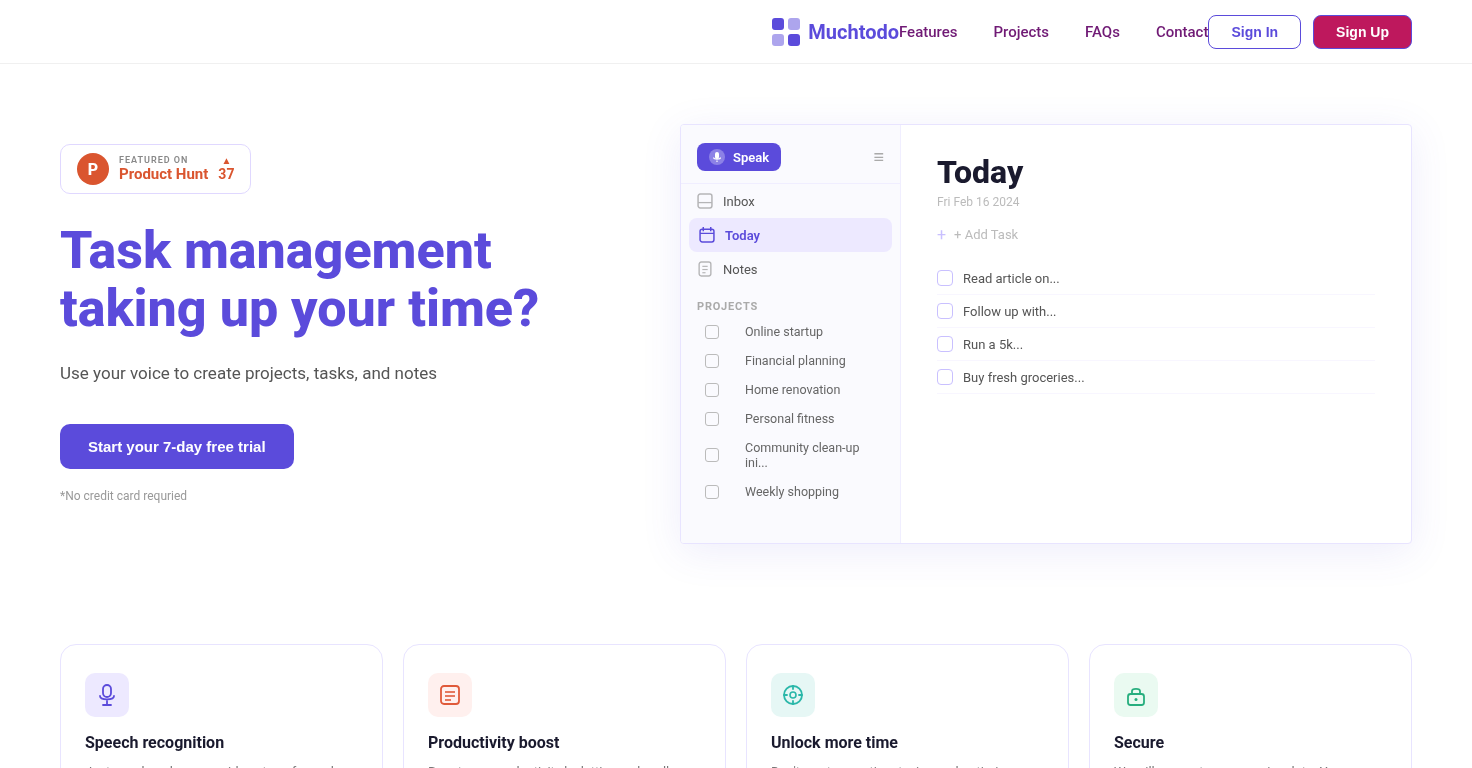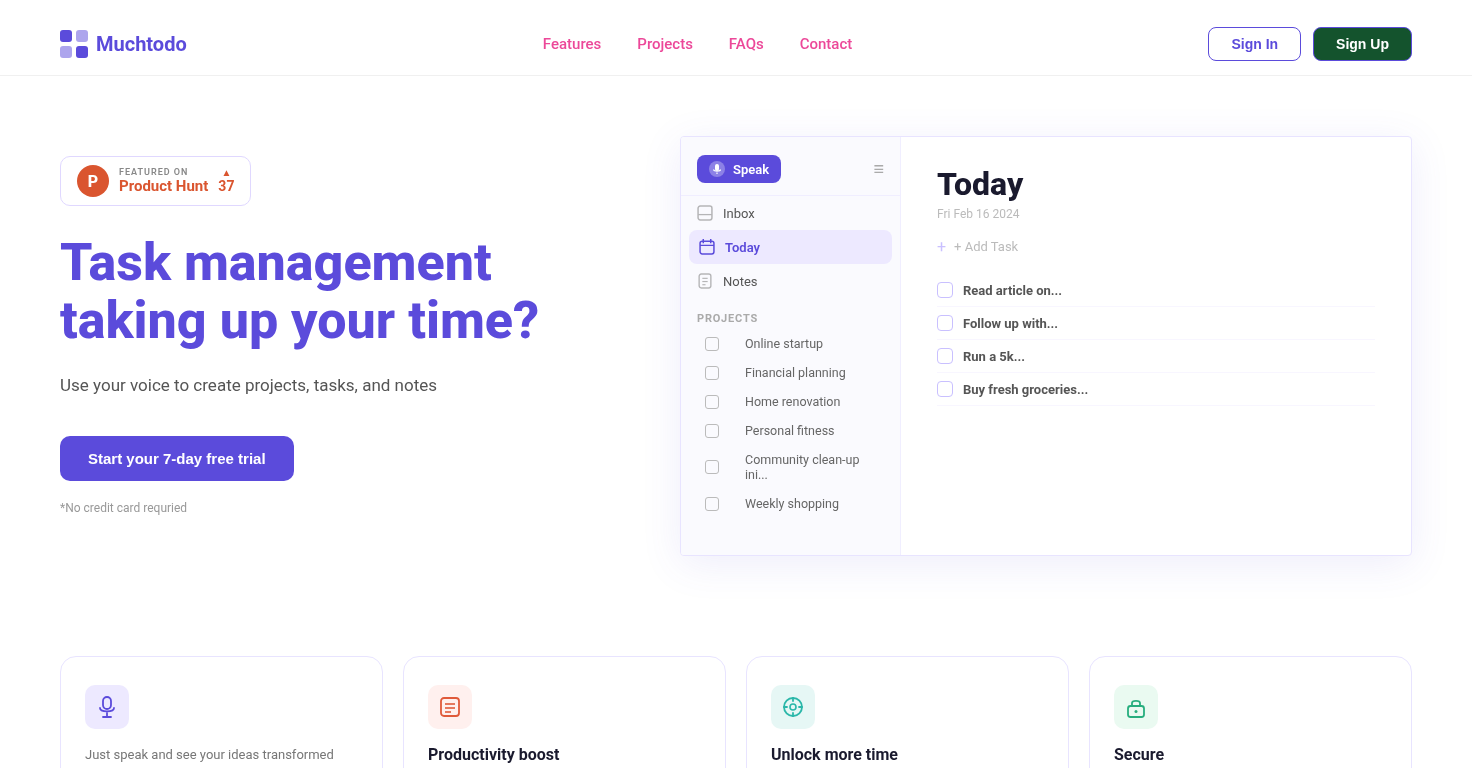--- a/index.html
+++ b/index.html
@@ -7,49 +7,48 @@
       font-family: -apple-system, BlinkMacSystemFont, 'Segoe UI', Roboto, sans-serif;
       background: #fff;
       color: #1a1a2e;
       overflow-x: hidden;
     }
 
     
     nav {
       display: flex;
       align-items: center;
-      justify-content: space-between;
+      justify-content: flex-end;
       padding: 0 60px;
       height: 64px;
       border-bottom: 1px solid #f0f0f0;
       position: sticky;
       top: 0;
       background: #fff;
       z-index: 100;
-      margin-top: 12px;
     }
     .nav-logo {
       display: flex;
       align-items: center;
       gap: 8px;
       font-weight: 700;
       font-size: 20px;
       color: #5b4bdb;
     }
     .nav-logo-icon {
       width: 28px;
       height: 28px;
     }
     .nav-links {
       display: flex;
       gap: 36px;
     }
     .nav-links a {
       text-decoration: none;
-      color: #ec4899;
+      color: #701a75;
       font-size: 15px;
       font-weight: 500;
     }
     .nav-actions {
       display: flex;
       gap: 12px;
       align-items: center;
     }
     .btn-signin {
       padding: 8px 22px;
@@ -58,21 +57,21 @@
       background: #fff;
       color: #5b4bdb;
       font-size: 14px;
       font-weight: 600;
       cursor: pointer;
     }
     .btn-signup {
       padding: 8px 22px;
       border: 1.5px solid #5b4bdb;
       border-radius: 8px;
-      background: #14532d;
+      background: #be185d;
       color: #fff;
       font-size: 14px;
       font-weight: 600;
       cursor: pointer;
     }
 
     
     .hero {
       display: flex;
       align-items: flex-start;
@@ -296,21 +295,20 @@
       color: #c9c0ff;
     }
     .mockup-task-item {
       display: flex;
       align-items: center;
       gap: 10px;
       padding: 8px 0;
       border-bottom: 1px solid #f8f6ff;
       font-size: 13px;
       color: #777;
-      font-weight: bold;
     }
     .mockup-task-check {
       width: 16px;
       height: 16px;
       border: 1.5px solid #c9c0ff;
       border-radius: 4px;
       flex-shrink: 0;
     }
     .mockup-task-text {
       color: #555;
@@ -504,20 +502,21 @@
 
   <div class="feature-card">
     <div class="feature-icon-wrap purple">
       <svg width="22" height="22" viewBox="0 0 22 22" fill="none">
         <rect x="7" y="1" width="8" height="12" rx="4" stroke="#5b4bdb" stroke-width="1.8" fill="none"></rect>
         <path d="M4 12 C4 16.5 18 16.5 18 12" stroke="#5b4bdb" stroke-width="1.8" fill="none" stroke-linecap="round"></path>
         <line x1="11" y1="17" x2="11" y2="21" stroke="#5b4bdb" stroke-width="1.8" stroke-linecap="round"></line>
         <line x1="7" y1="21" x2="15" y2="21" stroke="#5b4bdb" stroke-width="1.8" stroke-linecap="round"></line>
       </svg>
     </div>
+    <div class="feature-title">Speech recognition</div>
     <div class="feature-desc">Just speak and see your ideas transformed into projects, tasks, and notes</div>
   </div>
 
   <div class="feature-card">
     <div class="feature-icon-wrap red">
       <svg width="22" height="22" viewBox="0 0 22 22" fill="none">
         <rect x="2" y="2" width="18" height="18" rx="3" stroke="#e05a3a" stroke-width="1.8" fill="none"></rect>
         <line x1="6" y1="8" x2="16" y2="8" stroke="#e05a3a" stroke-width="1.6"></line>
         <line x1="6" y1="12" x2="16" y2="12" stroke="#e05a3a" stroke-width="1.6"></line>
         <line x1="6" y1="16" x2="12" y2="16" stroke="#e05a3a" stroke-width="1.6"></line>

